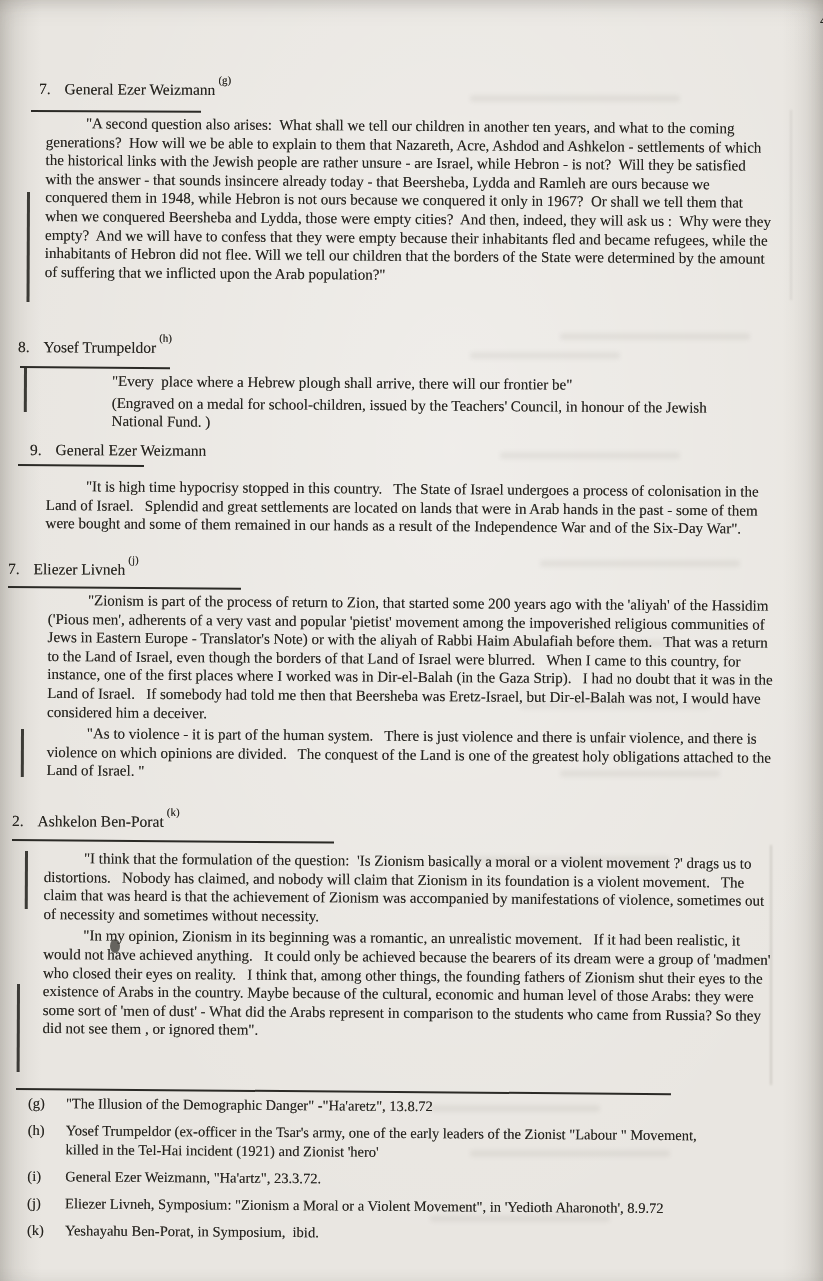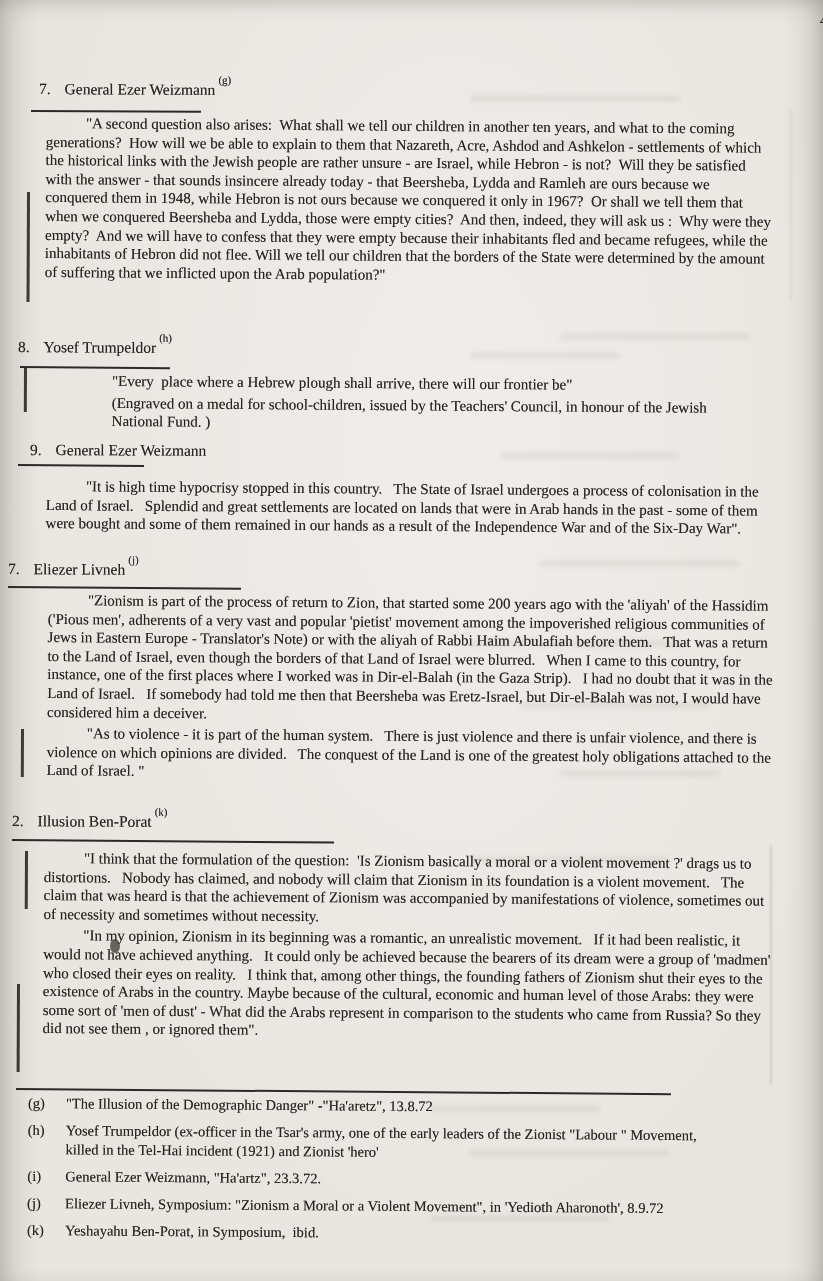--- a/index.html
+++ b/index.html
@@ -91,21 +91,21 @@
     <span class="num">7.</span><span class="author">Eliezer Livneh</span><sup class="fref">(j)</sup>
   </div>
   <div class="rule t1" style="left:8px;top:586px;width:233px"></div>
   <div class="para txt t1" style="top:591px;left:48px;width:726px">
     <p class="ind">"Zionism is part of the process of return to Zion, that started some 200 years ago with the 'aliyah' of the Hassidim ('Pious men', adherents of a very vast and popular 'pietist' movement among the impoverished religious communities of Jews in Eastern Europe - Translator's Note) or with the aliyah of Rabbi Haim Abulafiah before them.   That was a return to the Land of Israel, even though the borders of that Land of Israel were blurred.   When I came to this country, for instance, one of the first places where I worked was in Dir-el-Balah (in the Gaza Strip).   I had no doubt that it was in the Land of Israel.   If somebody had told me then that Beersheba was Eretz-Israel, but Dir-el-Balah was not, I would have considered him a deceiver.</p>
     <p class="ind">"As to violence - it is part of the human system.   There is just violence and there is unfair violence, and there is violence on which opinions are divided.   The conquest of the Land is one of the greatest holy obligations attached to the Land of Israel. "</p>
   </div>
   <div class="bar t2" style="left:21px;top:729px;height:48px"></div>
 
   <div class="heading txt t2" style="top:810px;left:12px">
-    <span class="num">2.</span><span class="author">Illusion Ben-Porat</span><sup class="fref">(k)</sup>
+    <span class="num">2.</span><span class="author">Ashkelon Ben-Porat</span><sup class="fref">(k)</sup>
   </div>
   <div class="rule t1" style="left:12px;top:839px;width:322px"></div>
   <div class="bar t2" style="left:25px;top:851px;height:58px"></div>
   <div class="bar t2" style="left:17px;top:984px;height:88px"></div>
   <div class="para txt t1" style="top:849px;left:44px;width:730px">
     <p class="ind">"I think that the formulation of the question:  'Is Zionism basically a moral or a violent movement ?' drags us to distortions.   Nobody has claimed, and nobody will claim that Zionism in its foundation is a violent movement.   The claim that was heard is that the achievement of Zionism was accompanied by manifestations of violence, sometimes out of necessity and sometimes without necessity.</p>
     <p class="ind">"In my opinion, Zionism in its beginning was a romantic, an unrealistic movement.   If it had been realistic, it would not have achieved anything.   It could only be achieved because the bearers of its dream were a group of 'madmen' who closed their eyes on reality.   I think that, among other things, the founding fathers of Zionism shut their eyes to the existence of Arabs in the country. Maybe because of the cultural, economic and human level of those Arabs: they were some sort of 'men of dust' - What did the Arabs represent in comparison to the students who came from Russia? So they did not see them , or ignored them".</p>
   </div>
 
   <div class="rule t1" style="left:16px;top:1088px;width:655px"></div>

